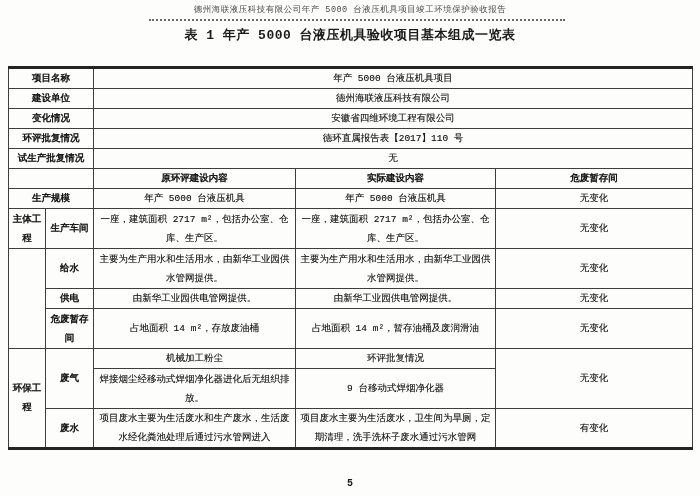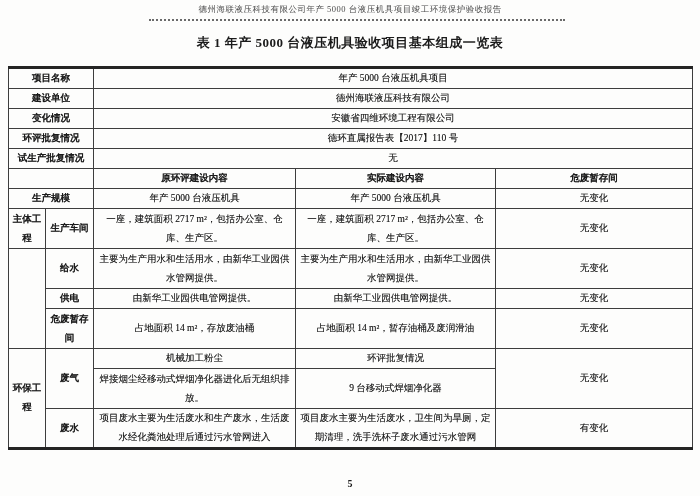--- a/index.html
+++ b/index.html
@@ -1,31 +1,31 @@
 <!DOCTYPE html>
 <html lang="zh"><head>
 <meta charset="utf-8">
 <style>
   html,body{margin:0;padding:0;background:#e8e8e8;}
   .page{
     position:relative;width:700px;height:496px;margin:0 auto;
     background:#fdfdfc;overflow:hidden;
-    font-family:Liberation Serif, serif;
+    font-family:Liberation Mono, monospace;
     color:#1b1b1b;
   }
   .running-header{
     position:absolute;top:4px;left:0;right:0;
     text-align:center;font-size:8.5px;color:#4a4a4a;letter-spacing:.5px;
   }
   .dotted-rule{
     position:absolute;top:19px;left:149px;width:416px;height:0;
     border-top:2px dotted #6a6a6a;
   }
   .table-title{
-    position:absolute;top:34px;left:0;right:0;
+    position:absolute;top:26px;left:0;right:0;
     text-align:center;font-size:13px;font-weight:bold;letter-spacing:.5px;
   }
   table.main{
     position:absolute;top:66px;left:8px;
     border-collapse:collapse;table-layout:fixed;
     border-left:1px solid #3d3d3d;border-right:1px solid #3d3d3d;
     border-top:3px solid #242424;border-bottom:3px solid #242424;
     font-size:9.5px;
   }
   col.col-a{width:37px;} col.col-b{width:48px;}

